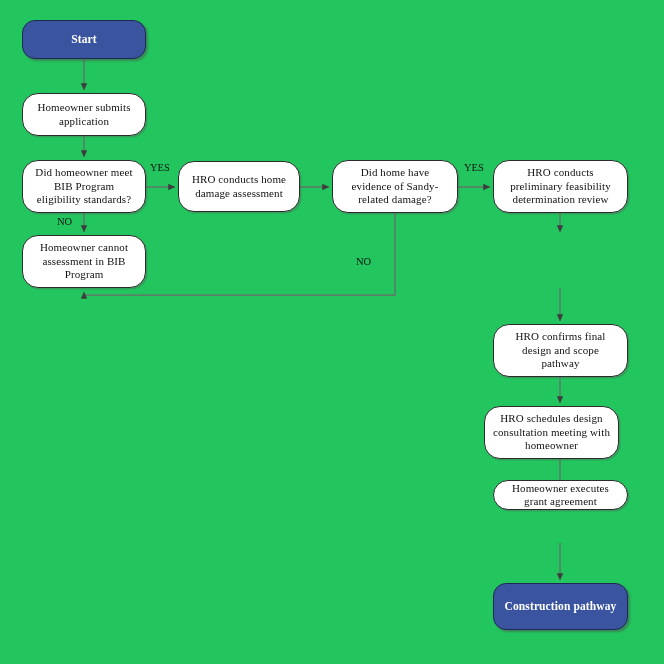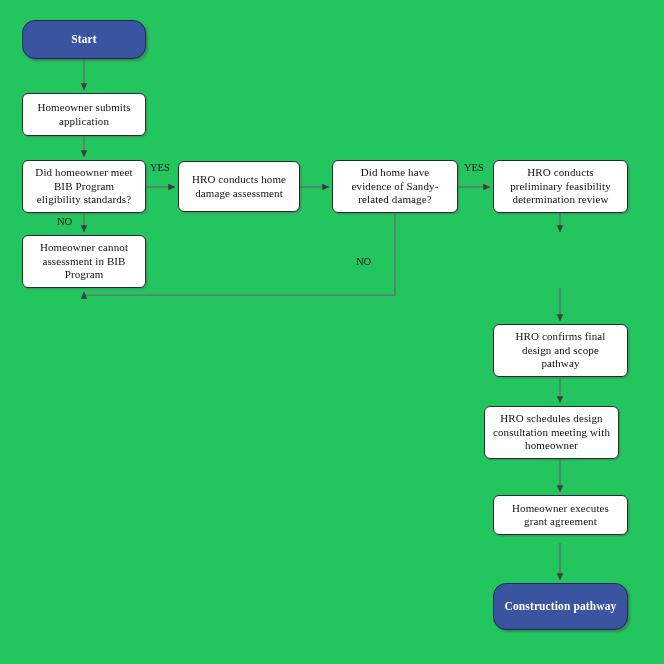--- a/index.html
+++ b/index.html
@@ -30,21 +30,21 @@
     height: 664px;
     pointer-events: none;
   }
   .node {
     position: absolute;
     box-sizing: border-box;
     display: flex;
     align-items: center;
     justify-content: center;
     text-align: center;
-    border-radius: 6px;
+    border-radius: 16px;
     font-size: 11px;
     line-height: 13.5px;
     letter-spacing: 0.01em;
     padding: 2px 7px;
     z-index: 2;
   }
   .node.process,
   .node.decision {
     background: #ffffff;
     border: 1.1px solid #2b2b2b;
@@ -153,21 +153,21 @@
 design and scope
 pathway</span>
   </div>
 
   <div class="node process" style="left:484px; top:406px; width:135px; height:53px;">
     <span class="node-label">HRO schedules design
 consultation meeting with
 homeowner</span>
   </div>
 
-  <div class="node process" style="left:493px; top:495px; width:135px; height:40px;">
+  <div class="node process" style="left:493px; top:480px; width:135px; height:30px;">
     <span class="node-label">Homeowner executes
 grant agreement</span>
   </div>
 
   <div class="node terminal" style="left:493px; top:583px; width:135px; height:47px;">
     <span class="node-label">Construction pathway</span>
   </div>
 
   <div class="edge-label" style="left:150px; top:162px;">YES</div>
 

